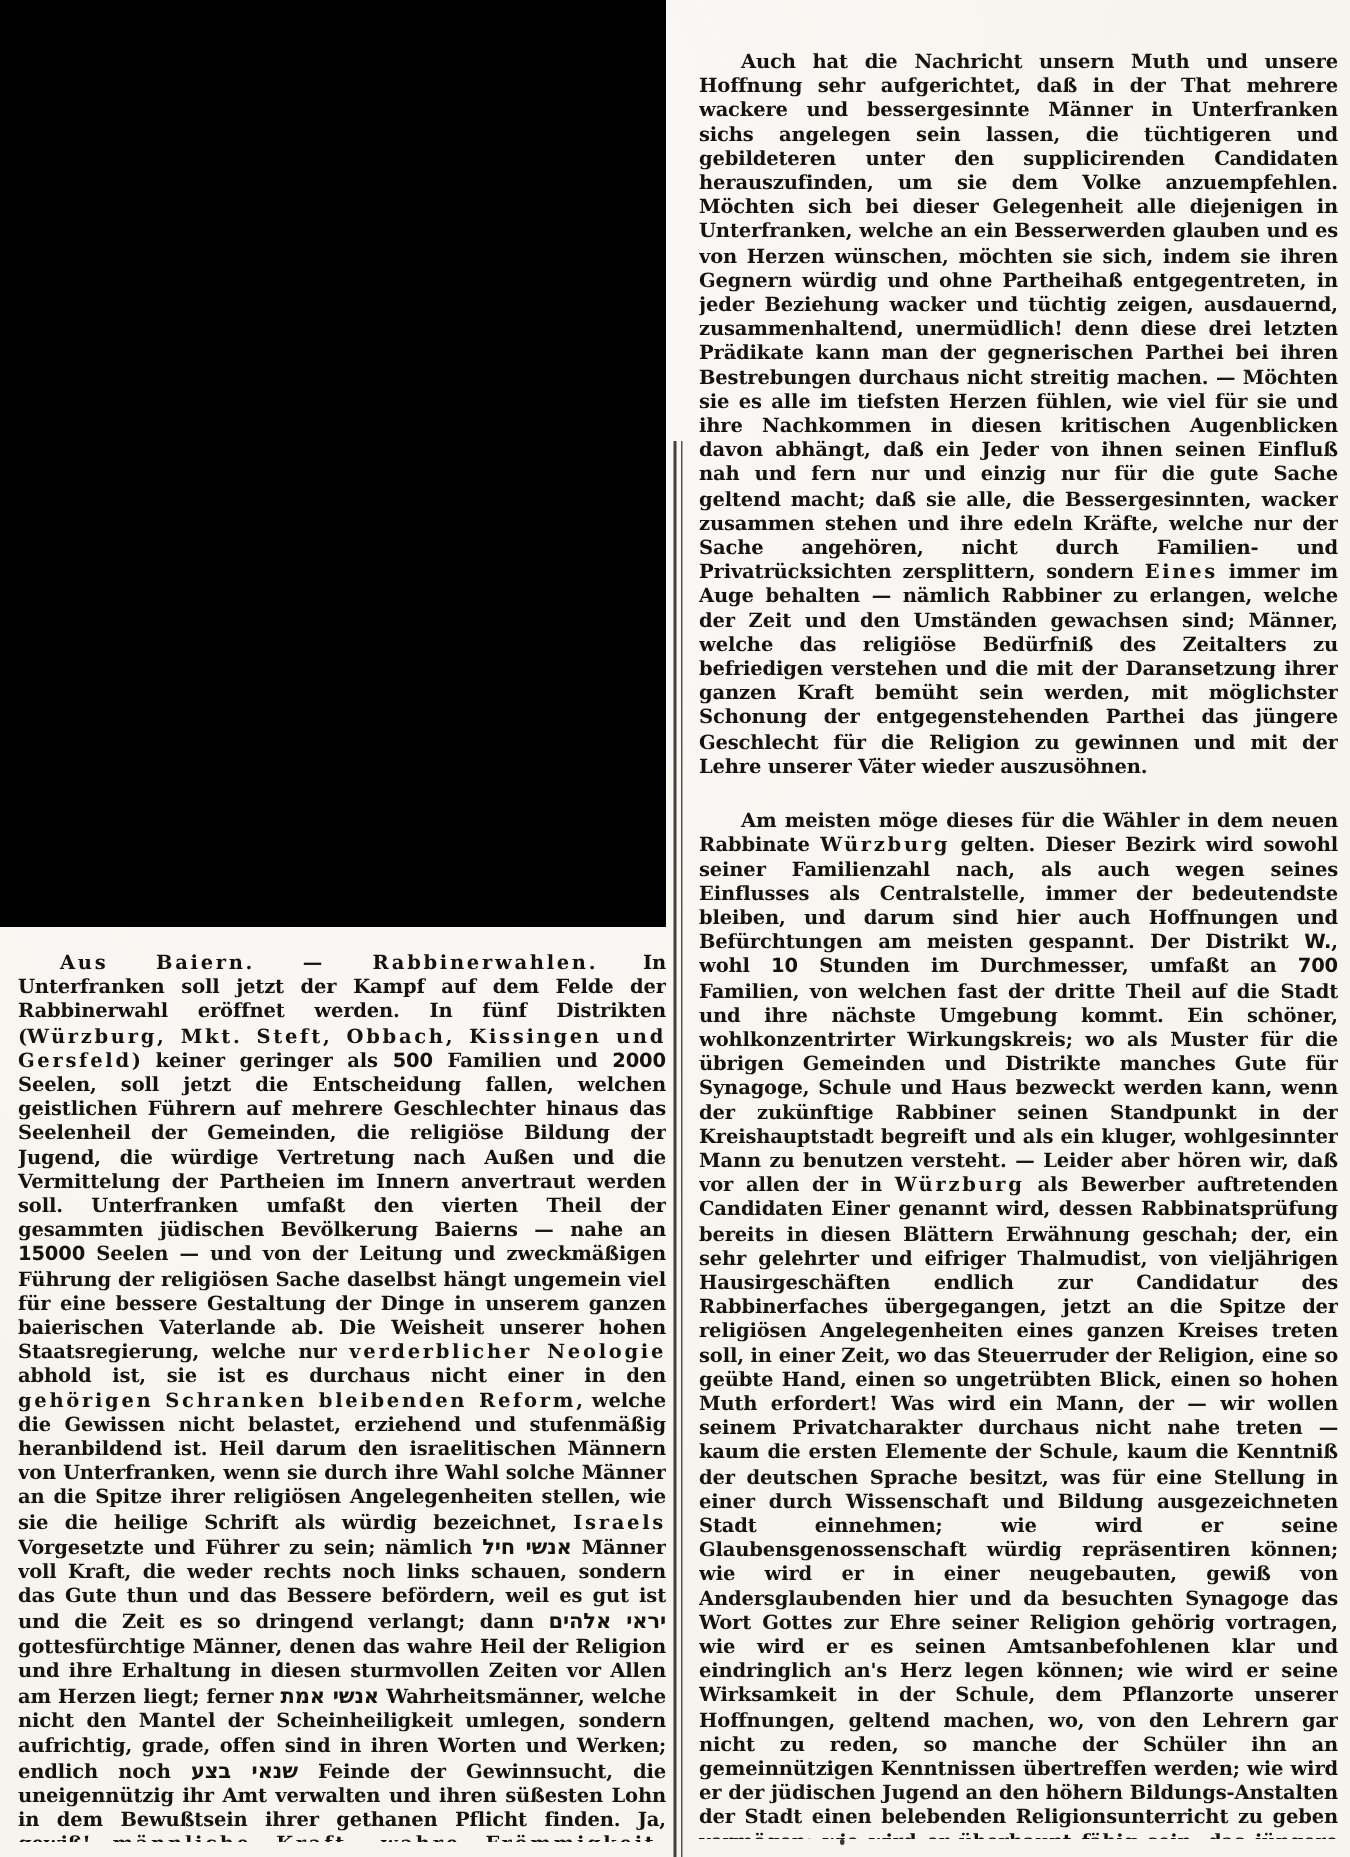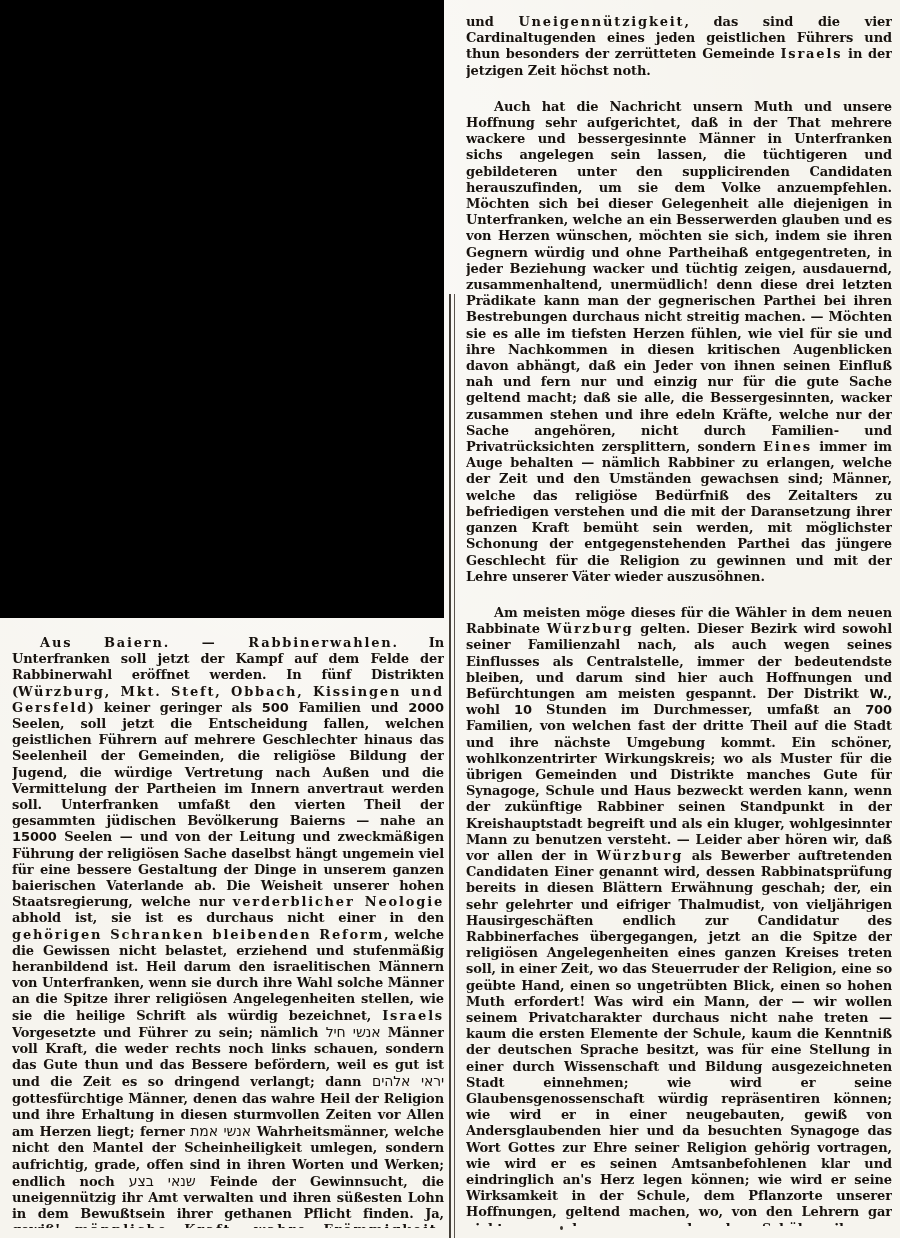--- a/index.html
+++ b/index.html
@@ -48,21 +48,21 @@
     letter-spacing: 2px;
     color: #242019;
     white-space: nowrap;
     margin-bottom: 3px;
   }
   p.para { margin: 0; }
   p.para.indent { text-indent: 28px; margin-top: 20px; }
   .r-n  { }
   .r-sp { letter-spacing: 1.8px; }
   .r-b  { font-family: "DejaVu Sans", sans-serif; font-weight: bold; }
-  .r-he { font-family: "DejaVu Sans", sans-serif; font-weight: 400; font-size: 14px; }
+  .r-he { font-family: "DejaVu Sans", sans-serif; font-weight: 700; font-size: 14px; }
   .ink-speck {
     position: absolute; left: 560px; top: 1226px;
     width: 3px; height: 4px; border-radius: 50%;
     background: #3a352f; z-index: 2;
   }
 </style>
 </head>
 <body>
 
 <div class="page">
@@ -71,21 +71,20 @@
 
   <div class="col col-left">
     <div class="fragment-line">—··—·——·— ——·——·—— —— ·——·—·—</div>
     <div id="left-paras">
         <p class="para indent"><span class="r-sp">Aus Baiern. — Rabbinerwahlen.</span><span class="r-n"> In Unterfranken soll jetzt der Kampf auf dem Felde der Rabbinerwahl eröffnet werden. In fünf Distrikten (</span><span class="r-sp">Würzburg, Mkt. Steft, Obbach, Kissingen und Gersfeld</span><span class="r-n">) keiner geringer als </span><span class="r-b">500</span><span class="r-n"> Familien und </span><span class="r-b">2000</span><span class="r-n"> Seelen, soll jetzt die Entscheidung fallen, welchen geistlichen Führern auf mehrere Geschlechter hinaus das Seelenheil der Gemeinden, die religiöse Bildung der Jugend, die würdige Vertretung nach Außen und die Vermittelung der Partheien im Innern anvertraut werden soll. Unterfranken umfaßt den vierten Theil der gesammten jüdischen Bevölkerung Baierns — nahe an </span><span class="r-b">15000</span><span class="r-n"> Seelen — und von der Leitung und zweckmäßigen Führung der religiösen Sache daselbst hängt ungemein viel für eine bessere Gestaltung der Dinge in unserem ganzen baierischen Vaterlande ab. Die Weisheit unserer hohen Staatsregierung, welche nur </span><span class="r-sp">verderblicher Neologie</span><span class="r-n"> abhold ist, sie ist es durchaus nicht einer in den </span><span class="r-sp">gehörigen Schranken bleibenden Reform</span><span class="r-n">, welche die Gewissen nicht belastet, erziehend und stufenmäßig heranbildend ist. Heil darum den israelitischen Männern von Unterfranken, wenn sie durch ihre Wahl solche Männer an die Spitze ihrer religiösen Angelegenheiten stellen, wie sie die heilige Schrift als würdig bezeichnet, </span><span class="r-sp">Israels</span><span class="r-n"> Vorgesetzte und Führer zu sein; nämlich </span><span class="r-he">אנשי חיל</span><span class="r-n"> Männer voll Kraft, die weder rechts noch links schauen, sondern das Gute thun und das Bessere befördern, weil es gut ist und die Zeit es so dringend verlangt; dann </span><span class="r-he">יראי אלהים</span><span class="r-n"> gottesfürchtige Männer, denen das wahre Heil der Religion und ihre Erhaltung in diesen sturmvollen Zeiten vor Allen am Herzen liegt; ferner </span><span class="r-he">אנשי אמת</span><span class="r-n"> Wahrheitsmänner, welche nicht den Mantel der Scheinheiligkeit umlegen, sondern aufrichtig, grade, offen sind in ihren Worten und Werken; endlich noch </span><span class="r-he">שנאי בצע</span><span class="r-n"> Feinde der Gewinnsucht, die uneigennützig ihr Amt verwalten und ihren süßesten Lohn in dem Bewußtsein ihrer gethanen Pflicht finden. Ja, gewiß! </span><span class="r-sp">männliche Kraft, wahre Frömmigkeit, offenherziges Benehmen</span></p>
       </div>
   </div>
 
   <div class="col col-right">
     <div id="right-paras">
-        <p class="para"><span class="r-n">und </span><span class="r-sp">Uneigennützigkeit</span><span class="r-n">, das sind die vier Cardinaltugenden eines jeden geistlichen Führers und thun besonders der zerrütteten Gemeinde </span><span class="r-sp">Israels</span><span class="r-n"> in der jetzigen Zeit höchst noth.</span></p>
         <p class="para indent"><span class="r-n">Auch hat die Nachricht unsern Muth und unsere Hoffnung sehr aufgerichtet, daß in der That mehrere wackere und bessergesinnte Männer in Unterfranken sichs angelegen sein lassen, die tüchtigeren und gebildeteren unter den supplicirenden Candidaten herauszufinden, um sie dem Volke anzuempfehlen. Möchten sich bei dieser Gelegenheit alle diejenigen in Unterfranken, welche an ein Besserwerden glauben und es von Herzen wünschen, möchten sie sich, indem sie ihren Gegnern würdig und ohne Partheihaß entgegentreten, in jeder Beziehung wacker und tüchtig zeigen, ausdauernd, zusammenhaltend, unermüdlich! denn diese drei letzten Prädikate kann man der gegnerischen Parthei bei ihren Bestrebungen durchaus nicht streitig machen. — Möchten sie es alle im tiefsten Herzen fühlen, wie viel für sie und ihre Nachkommen in diesen kritischen Augenblicken davon abhängt, daß ein Jeder von ihnen seinen Einfluß nah und fern nur und einzig nur für die gute Sache geltend macht; daß sie alle, die Bessergesinnten, wacker zusammen stehen und ihre edeln Kräfte, welche nur der Sache angehören, nicht durch Familien- und Privatrücksichten zersplittern, sondern </span><span class="r-sp">Eines</span><span class="r-n"> immer im Auge behalten — nämlich Rabbiner zu erlangen, welche der Zeit und den Umständen gewachsen sind; Männer, welche das religiöse Bedürfniß des Zeitalters zu befriedigen verstehen und die mit der Daransetzung ihrer ganzen Kraft bemüht sein werden, mit möglichster Schonung der entgegenstehenden Parthei das jüngere Geschlecht für die Religion zu gewinnen und mit der Lehre unserer Väter wieder auszusöhnen.</span></p>
         <p class="para indent"><span class="r-n">Am meisten möge dieses für die Wähler in dem neuen Rabbinate </span><span class="r-sp">Würzburg</span><span class="r-n"> gelten. Dieser Bezirk wird sowohl seiner Familienzahl nach, als auch wegen seines Einflusses als Centralstelle, immer der bedeutendste bleiben, und darum sind hier auch Hoffnungen und Befürchtungen am meisten gespannt. Der Distrikt </span><span class="r-b">W.</span><span class="r-n">, wohl </span><span class="r-b">10</span><span class="r-n"> Stunden im Durchmesser, umfaßt an </span><span class="r-b">700</span><span class="r-n"> Familien, von welchen fast der dritte Theil auf die Stadt und ihre nächste Umgebung kommt. Ein schöner, wohlkonzentrirter Wirkungskreis; wo als Muster für die übrigen Gemeinden und Distrikte manches Gute für Synagoge, Schule und Haus bezweckt werden kann, wenn der zukünftige Rabbiner seinen Standpunkt in der Kreishauptstadt begreift und als ein kluger, wohlgesinnter Mann zu benutzen versteht. — Leider aber hören wir, daß vor allen der in </span><span class="r-sp">Würzburg</span><span class="r-n"> als Bewerber auftretenden Candidaten Einer genannt wird, dessen Rabbinatsprüfung bereits in diesen Blättern Erwähnung geschah; der, ein sehr gelehrter und eifriger Thalmudist, von vieljährigen Hausirgeschäften endlich zur Candidatur des Rabbinerfaches übergegangen, jetzt an die Spitze der religiösen Angelegenheiten eines ganzen Kreises treten soll, in einer Zeit, wo das Steuerruder der Religion, eine so geübte Hand, einen so ungetrübten Blick, einen so hohen Muth erfordert! Was wird ein Mann, der — wir wollen seinem Privatcharakter durchaus nicht nahe treten — kaum die ersten Elemente der Schule, kaum die Kenntniß der deutschen Sprache besitzt, was für eine Stellung in einer durch Wissenschaft und Bildung ausgezeichneten Stadt einnehmen; wie wird er seine Glaubensgenossenschaft würdig repräsentiren können; wie wird er in einer neugebauten, gewiß von Andersglaubenden hier und da besuchten Synagoge das Wort Gottes zur Ehre seiner Religion gehörig vortragen, wie wird er es seinen Amtsanbefohlenen klar und eindringlich an's Herz legen können; wie wird er seine Wirksamkeit in der Schule, dem Pflanzorte unserer Hoffnungen, geltend machen, wo, von den Lehrern gar nicht zu reden, so manche der Schüler ihn an gemeinnützigen Kenntnissen übertreffen werden; wie wird er der jüdischen Jugend an den höhern Bildungs-Anstalten der Stadt einen belebenden Religionsunterricht zu geben vermögen; wie wird er überhaupt fähig sein, das jüngere Geschlecht durch die Bande der Achtung und Ehrfurcht zu fesseln, um sie vor den Irrgängen des zerstreuenden Lebens zu bewahren? — — in der That! unsere Brüder von der alten Parthei,</span></p>
       </div>
   </div>
 
   <div class="redaction"></div>
 
   <div class="ink-speck"></div>
 
 </div>

